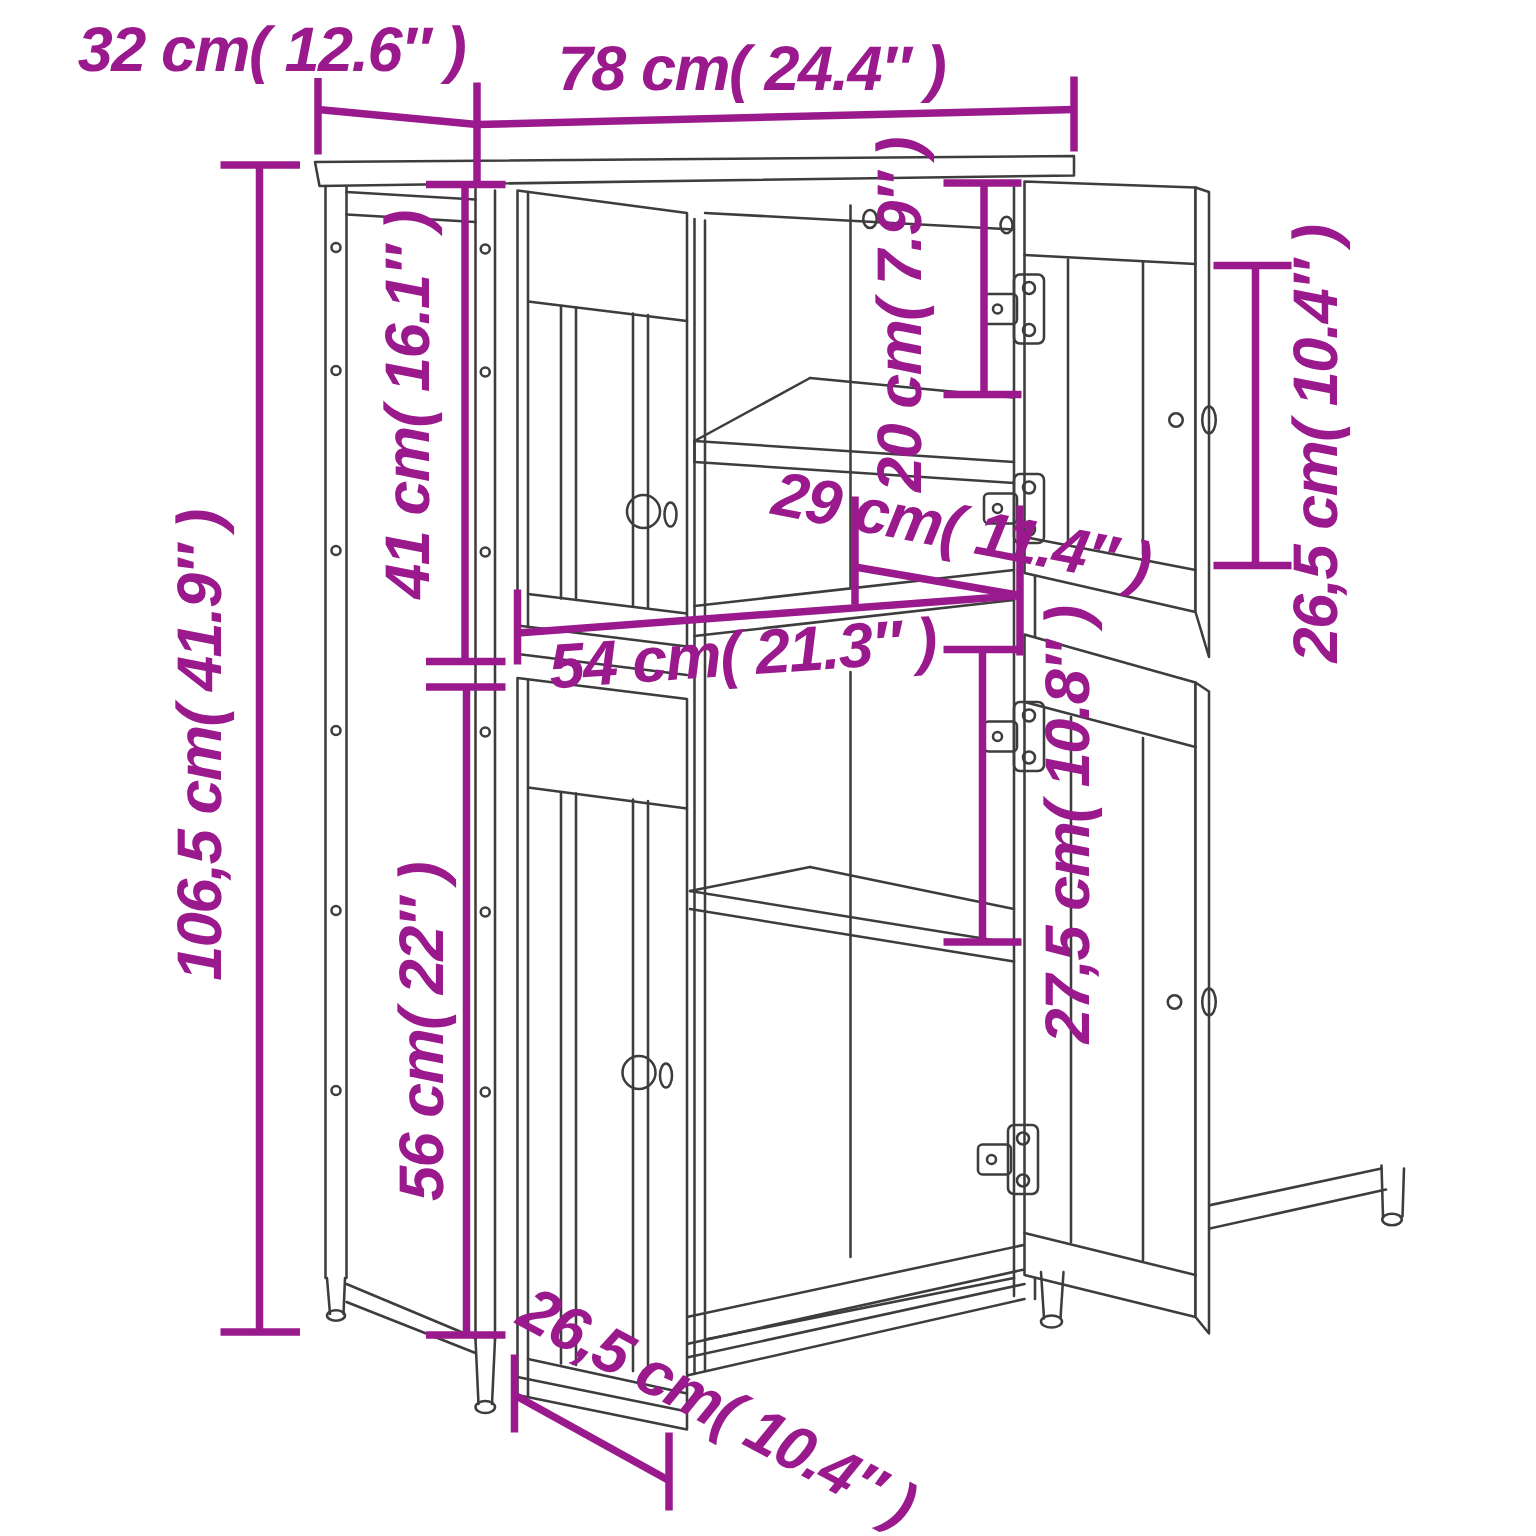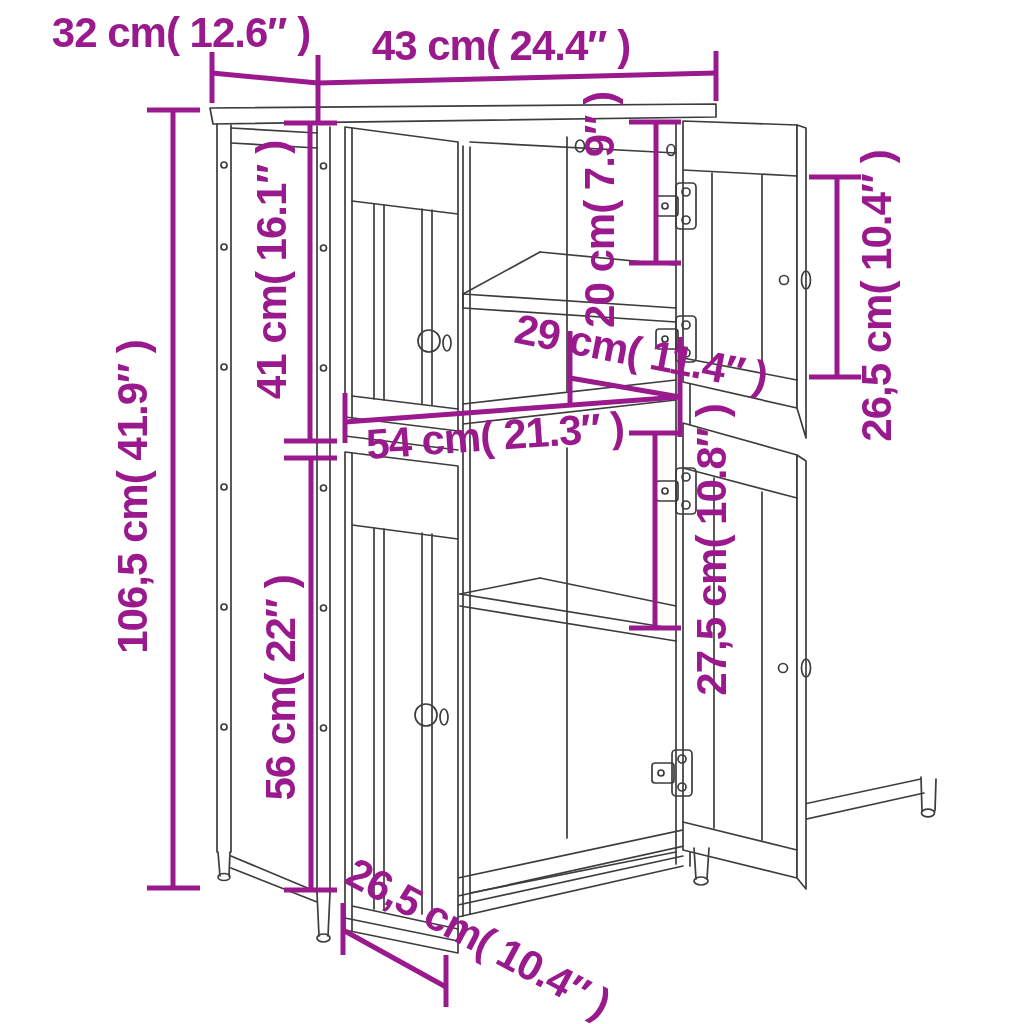--- a/index.html
+++ b/index.html
@@ -1,19 +1,20 @@
 <!DOCTYPE html>
 <html style="--dim-color: #9a1a8e; --line-color: #3d3d3d; --bg-color: #ffffff;"><head>
 <meta charset="utf-8">
 <style>
   html,body{margin:0;padding:0;background:#fff}
   .stage{
     position:relative;width:1024px;height:1024px;
     background:var(--bg-color,#fff);overflow:hidden;
     font-family:"Liberation Sans",sans-serif;
+    font-style:italic;
   }
   .stage svg{position:absolute;left:0;top:0}
   .ink{stroke:var(--line-color,#3d3d3d);stroke-width:1.7;fill:none;stroke-linecap:round;stroke-linejoin:round}
   .ink-fill{stroke:var(--line-color,#3d3d3d);stroke-width:1.7;fill:var(--bg-color,#fff);stroke-linejoin:round}
   .dim{stroke:var(--dim-color,#9a1a8e);stroke-width:5;fill:none;stroke-linecap:butt}
   .dim-label{
     position:absolute;color:var(--dim-color,#9a1a8e);
     font-weight:700;font-size:42px;line-height:1;letter-spacing:-1px;
     white-space:nowrap;transform:translate(-50%,-50%) rotate(var(--rot,0deg));
   }
@@ -245,21 +246,21 @@
       <line x1="345" y1="422" x2="680" y2="397"></line>
       <line x1="345" y1="393" x2="345" y2="443"></line>
 
       <line x1="343" y1="930" x2="446" y2="987"></line>
       <line x1="343" y1="903" x2="343" y2="955"></line>
       <line x1="446" y1="955" x2="446" y2="1007"></line>
     </g>
   </svg>
 
   <div class="dim-label" style="left:181px;top:33px;--rot:0deg">32 cm( 12.6″ )</div>
-  <div class="dim-label" style="left:501px;top:46px;--rot:0deg">43 cm( 24.4″ )</div>
+  <div class="dim-label" style="left:501px;top:46px;--rot:0deg">78 cm( 24.4″ )</div>
   <div class="dim-label" style="left:133px;top:497px;--rot:-90deg">106,5 cm( 41.9″ )</div>
   <div class="dim-label" style="left:272px;top:270px;--rot:-90deg">41 cm( 16.1″ )</div>
   <div class="dim-label" style="left:600px;top:210px;--rot:-90deg">20 cm( 7.9″ )</div>
   <div class="dim-label" style="left:641px;top:353px;--rot:11deg">29 cm( 11.4″ )</div>
   <div class="dim-label" style="left:495px;top:436px;--rot:-4deg">54 cm( 21.3″ )</div>
   <div class="dim-label" style="left:877px;top:296px;--rot:-90deg">26,5 cm( 10.4″ )</div>
   <div class="dim-label" style="left:712px;top:550px;--rot:-90deg">27,5 cm( 10.8″ )</div>
   <div class="dim-label" style="left:281px;top:688px;--rot:-90deg">56 cm( 22″ )</div>
   <div class="dim-label" style="left:478px;top:938px;--rot:28deg">26,5 cm( 10.4″ )</div>
 </div>

